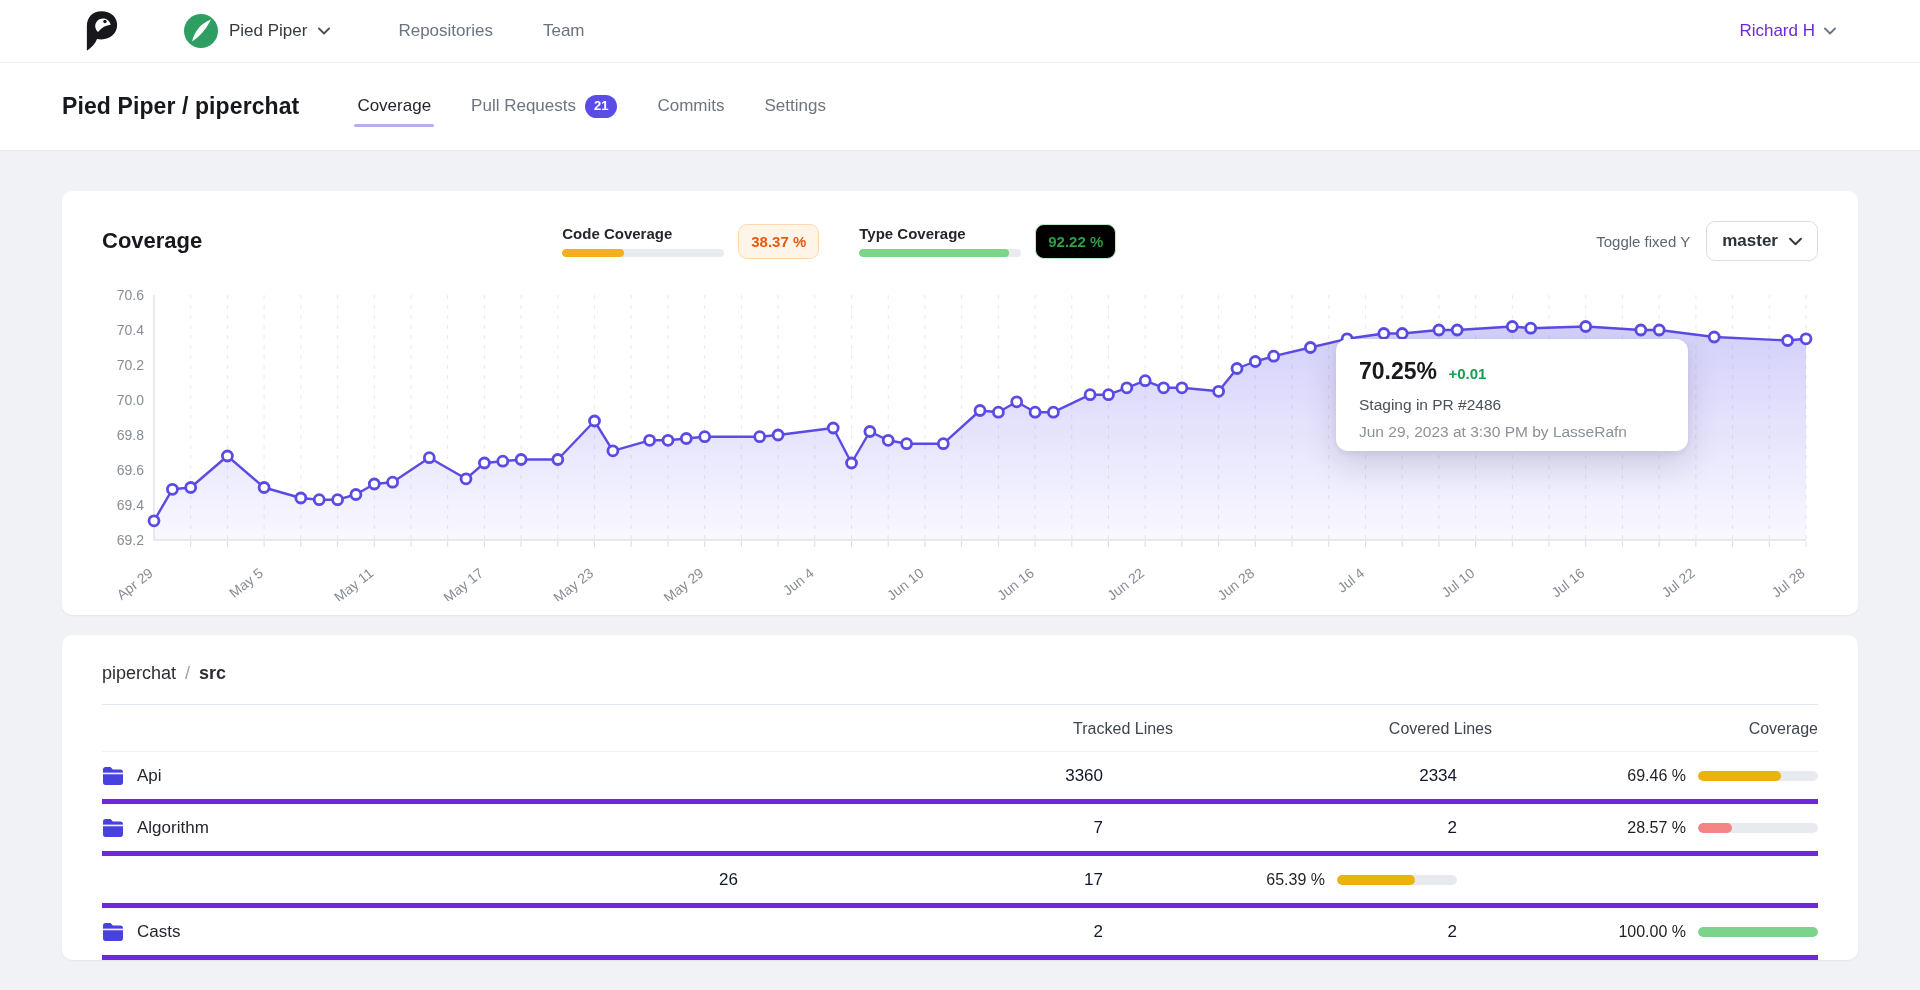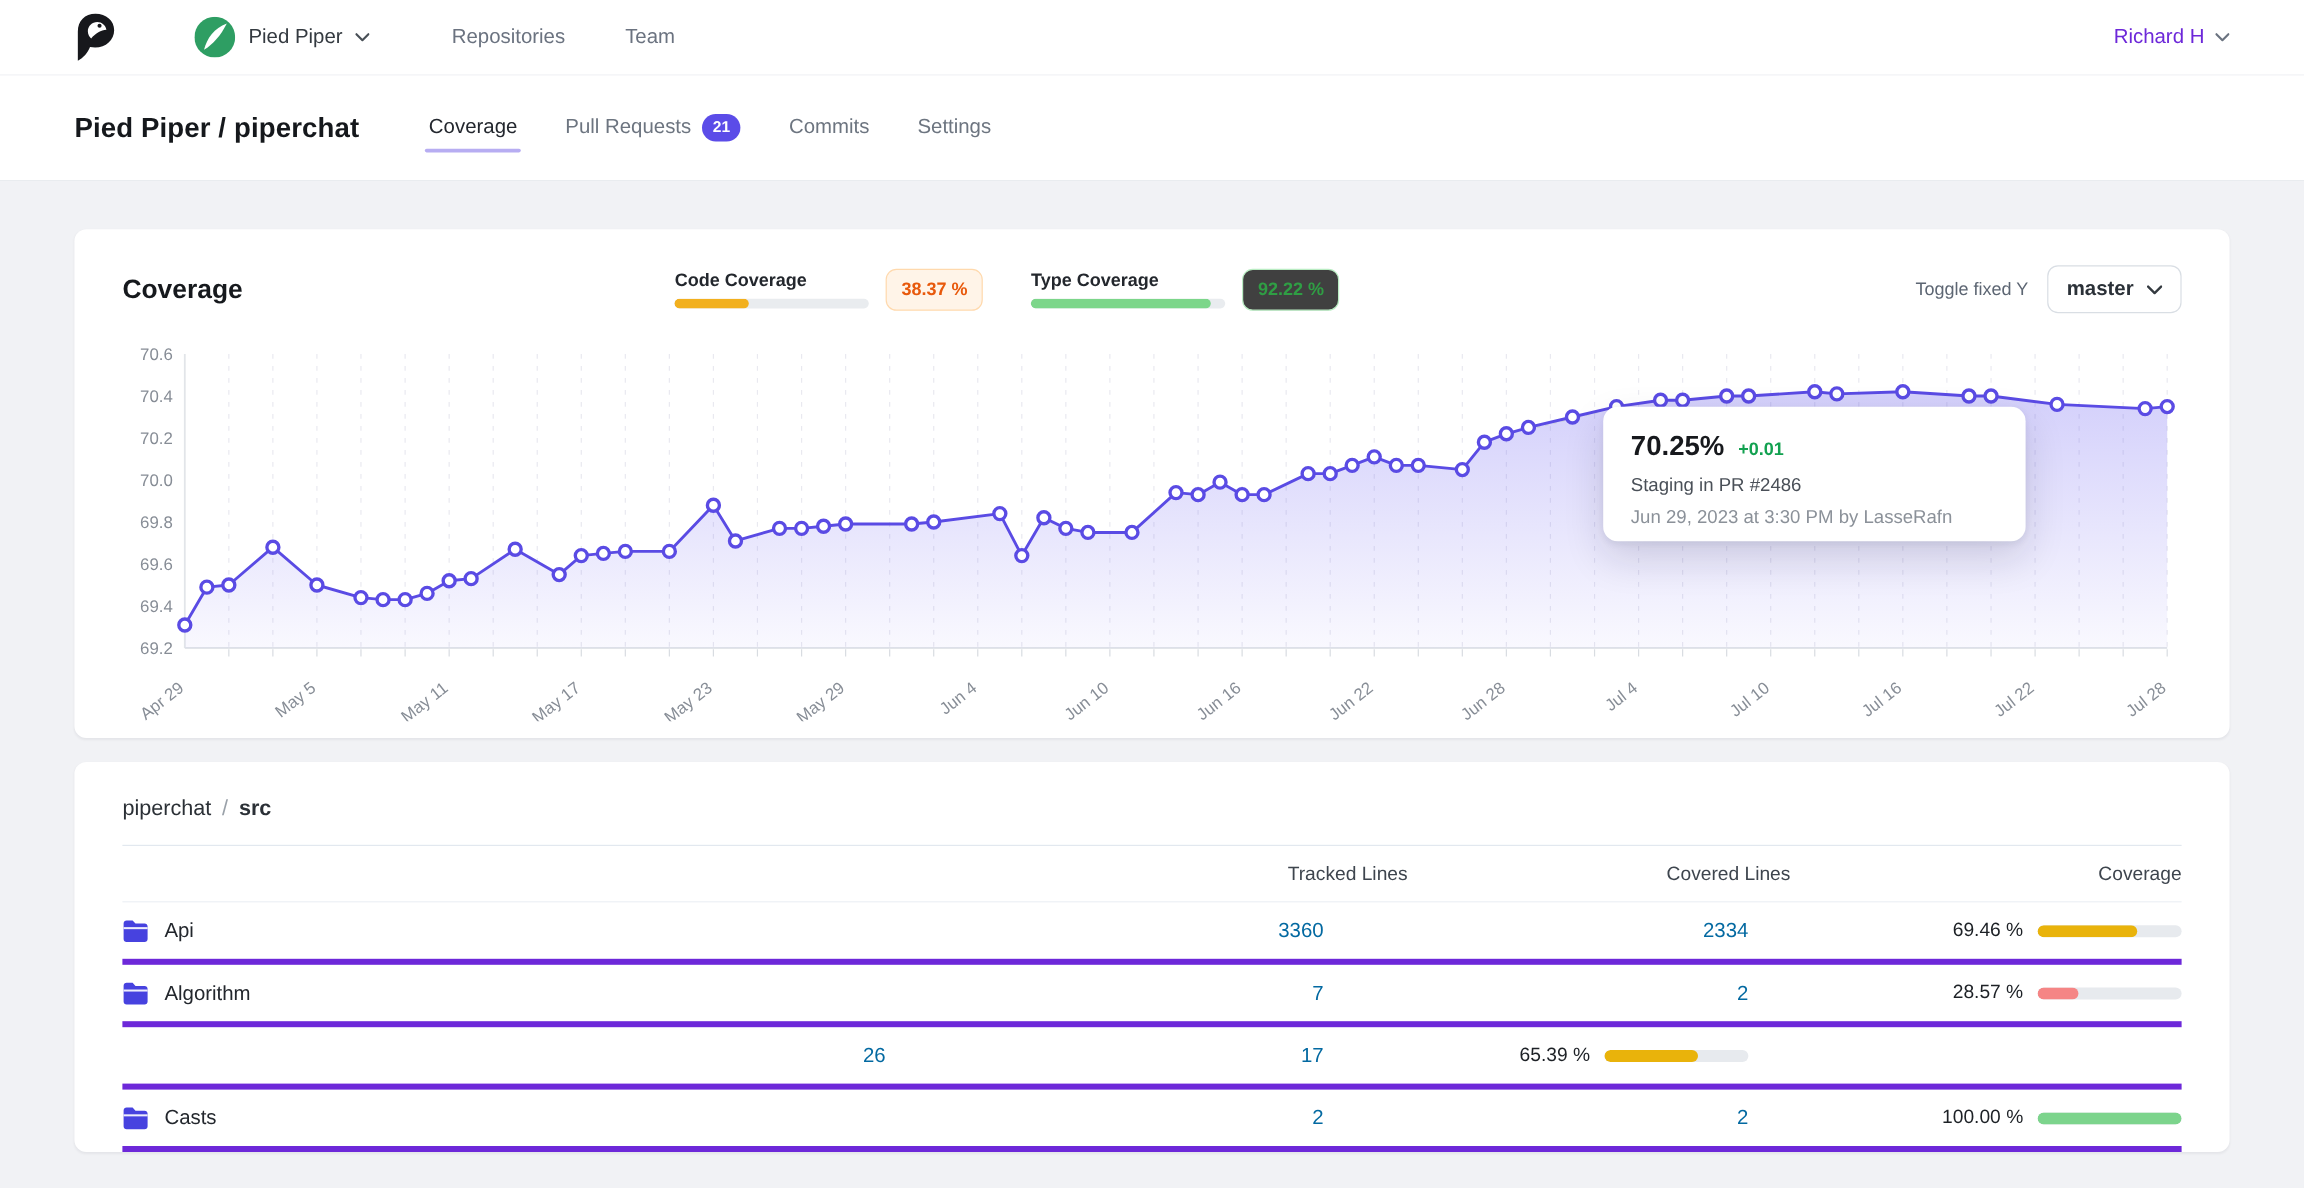--- a/index.html
+++ b/index.html
@@ -1,20 +1,20 @@
 <!DOCTYPE html>
 <html><head>
 <meta charset="utf-8">
 <style>
   * { margin:0; padding:0; box-sizing:border-box; }
   body { font-family:"Liberation Sans", sans-serif; }
   .viewport { width:1920px; height:990px; overflow:hidden; background:#f1f2f5; }
 
   
-  .topnav { height:63px; background:#fff; border-bottom:1px solid #eef0f3; display:flex; align-items:center; padding:0 62px; }
+  .topnav { height:63px; background:#fff; border-bottom:1px solid #eef0f3; display:flex; align-items:center; padding:0 84px; }
   .logo { width:36px; height:46px; margin-right:64px; display:flex; align-items:center; }
   .org { display:flex; align-items:center; gap:11px; font-size:17px; color:#343a40; cursor:pointer; }
   .org-avatar { width:34px; height:34px; display:block; }
   .chev { display:block; }
   .navlink { margin-left:68px; color:#6b7380; font-size:17px; cursor:pointer; }
   .navlink + .navlink { margin-left:50px; }
   .spacer { flex:1; }
   .user { display:flex; align-items:center; gap:9px; color:#6d28d9; font-size:17px; cursor:pointer; }
 
   
@@ -59,21 +59,21 @@
   .breadcrumb { font-size:18px; color:#2b3036; display:flex; gap:9px; align-items:center; }
   .breadcrumb .sep { color:#9aa1a9; }
   .breadcrumb .current { font-weight:700; }
   .tbl { margin-top:20px; }
   .tbl-head, .tbl-row { display:grid; grid-template-columns:1fr 330px 319px 326px; align-items:center; }
   .tbl-head { border-top:1px solid #e2e8ef; border-bottom:1px solid #edf1f5; padding:15px 0 13px; color:#3e454e; font-size:16px; }
   .tbl-head .col { text-align:right; font-weight:500; }
   .tbl-row { height:52px; border-bottom:5px solid #6d28d9; cursor:pointer;gap:35px; }
   .cell-name { display:flex; align-items:center; gap:13px; font-size:17px; color:#23272d; }
   .cell-name .ficon { display:flex; }
-  .cell-num { text-align:right; font-size:17px; color:#0369a1; font-weight:500; }
+  .cell-num { text-align:right; font-size:17px; color:#0f172a; font-weight:500; }
   .cell-cov { display:flex; justify-content:flex-end; align-items:center; gap:12px; font-size:16px; color:#1d2126; }
   .cov-bar { width:120px; height:10px; border-radius:5px; background:#e7eaee; overflow:hidden; display:block; }
   .cov-bar i { display:block; height:100%; border-radius:5px; }
 </style>
 </head>
 <body>
 
 <div class="viewport">
 
   <nav class="topnav">
@@ -140,21 +140,21 @@
             </div>
             <span class="pct-badge" id="code-badge" style="color: rgb(232, 89, 12); background: rgb(255, 244, 232); border-color: rgb(255, 217, 173);">38.37 %</span>
           </div>
           <div class="metric-group">
             <div class="metric">
               <span class="metric-label">Type Coverage</span>
               <span class="minibar">
                   <i id="type-bar-fill" style="width: 92.22%; background: rgb(124, 214, 138);"></i>
                 </span>
             </div>
-            <span class="pct-badge" id="type-badge" style="color: rgb(47, 158, 68); background: #404040; border-color: rgb(185, 236, 194);">92.22 %</span>
+            <span class="pct-badge" id="type-badge" style="color: rgb(47, 158, 68); background: #000000; border-color: rgb(185, 236, 194);">92.22 %</span>
           </div>
         </div>
         <div class="chart-controls">
           <a class="toggle-y">Toggle fixed Y</a>
           <div class="select">
             <span>master</span>
             <svg class="chev" width="13" height="9" viewBox="0 0 12 8">
                 <path d="M1 1.5 6 6.5 11 1.5" stroke="#343a40" stroke-width="1.8" fill="none" stroke-linecap="round" stroke-linejoin="round"></path>
               </svg>
           </div>

